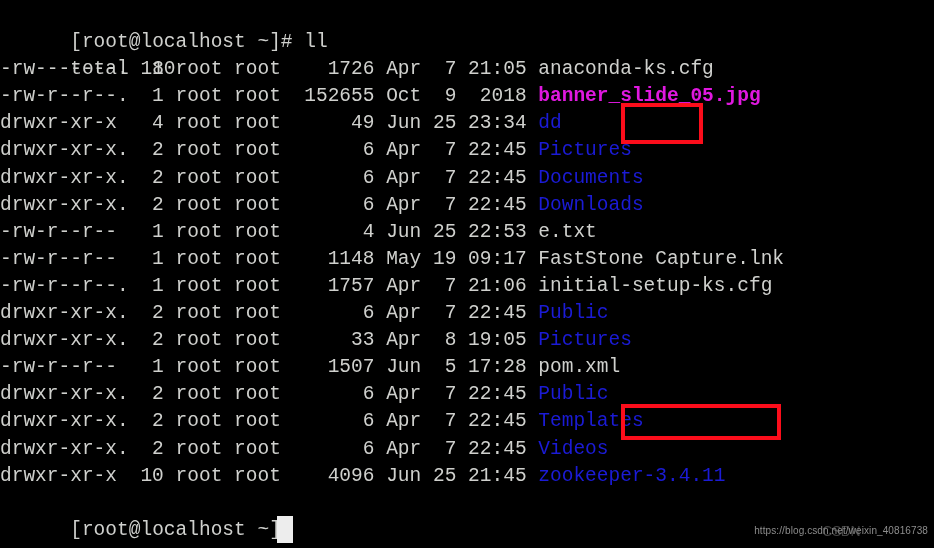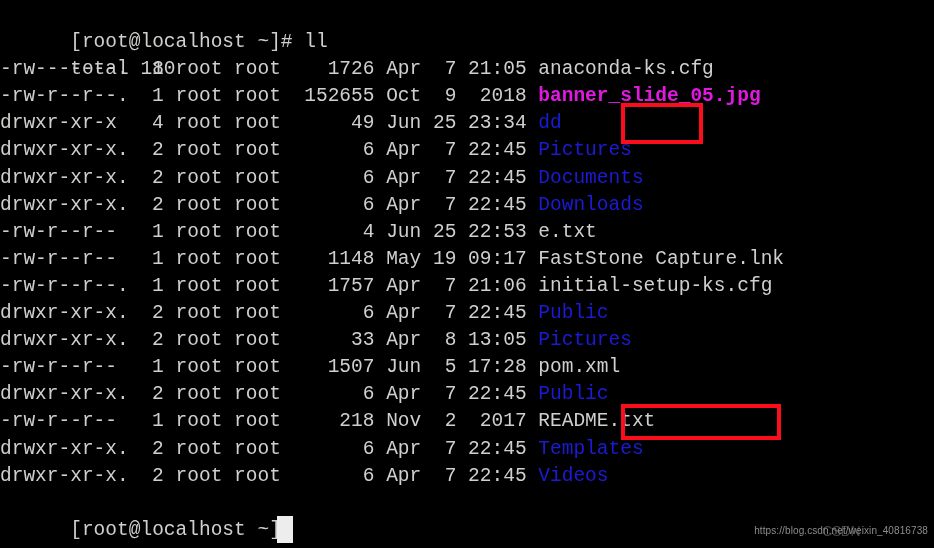--- a/index.html
+++ b/index.html
@@ -100,26 +100,26 @@
         <div class="line"><span class="seg c-default">-rw-------.  1 root root    1726 Apr  7 21:05 </span><span class="seg c-default">anaconda-ks.cfg</span></div>
         <div class="line"><span class="seg c-default">-rw-r--r--.  1 root root  152655 Oct  9  2018 </span><span class="seg c-img">banner_slide_05.jpg</span></div>
         <div class="line"><span class="seg c-default">drwxr-xr-x   4 root root      49 Jun 25 23:34 </span><span class="seg c-dir">dd</span></div>
         <div class="line"><span class="seg c-default">drwxr-xr-x.  2 root root       6 Apr  7 22:45 </span><span class="seg c-dir">Pictures</span></div>
         <div class="line"><span class="seg c-default">drwxr-xr-x.  2 root root       6 Apr  7 22:45 </span><span class="seg c-dir">Documents</span></div>
         <div class="line"><span class="seg c-default">drwxr-xr-x.  2 root root       6 Apr  7 22:45 </span><span class="seg c-dir">Downloads</span></div>
         <div class="line"><span class="seg c-default">-rw-r--r--   1 root root       4 Jun 25 22:53 </span><span class="seg c-default">e.txt</span></div>
         <div class="line"><span class="seg c-default">-rw-r--r--   1 root root    1148 May 19 09:17 </span><span class="seg c-default">FastStone Capture.lnk</span></div>
         <div class="line"><span class="seg c-default">-rw-r--r--.  1 root root    1757 Apr  7 21:06 </span><span class="seg c-default">initial-setup-ks.cfg</span></div>
         <div class="line"><span class="seg c-default">drwxr-xr-x.  2 root root       6 Apr  7 22:45 </span><span class="seg c-dir">Public</span></div>
-        <div class="line"><span class="seg c-default">drwxr-xr-x.  2 root root      33 Apr  8 13:05 </span><span class="seg c-dir">Pictures</span></div>
+        <div class="line"><span class="seg c-default">drwxr-xr-x.  2 root root      33 Apr  8 19:05 </span><span class="seg c-dir">Pictures</span></div>
         <div class="line"><span class="seg c-default">-rw-r--r--   1 root root    1507 Jun  5 17:28 </span><span class="seg c-default">pom.xml</span></div>
         <div class="line"><span class="seg c-default">drwxr-xr-x.  2 root root       6 Apr  7 22:45 </span><span class="seg c-dir">Public</span></div>
-        <div class="line"><span class="seg c-default">-rw-r--r--   1 root root     218 Nov  2  2017 </span><span class="seg c-default">README.txt</span></div>
         <div class="line"><span class="seg c-default">drwxr-xr-x.  2 root root       6 Apr  7 22:45 </span><span class="seg c-dir">Templates</span></div>
         <div class="line"><span class="seg c-default">drwxr-xr-x.  2 root root       6 Apr  7 22:45 </span><span class="seg c-dir">Videos</span></div>
+        <div class="line"><span class="seg c-default">drwxr-xr-x  10 root root    4096 Jun 25 21:45 </span><span class="seg c-dir">zookeeper-3.4.11</span></div>
       </div>
 
     <div class="line">
       <span class="seg c-prompt">[root@localhost ~]# </span>
     </div>
 
   </div>
 
   <div class="cursor"></div>
 

